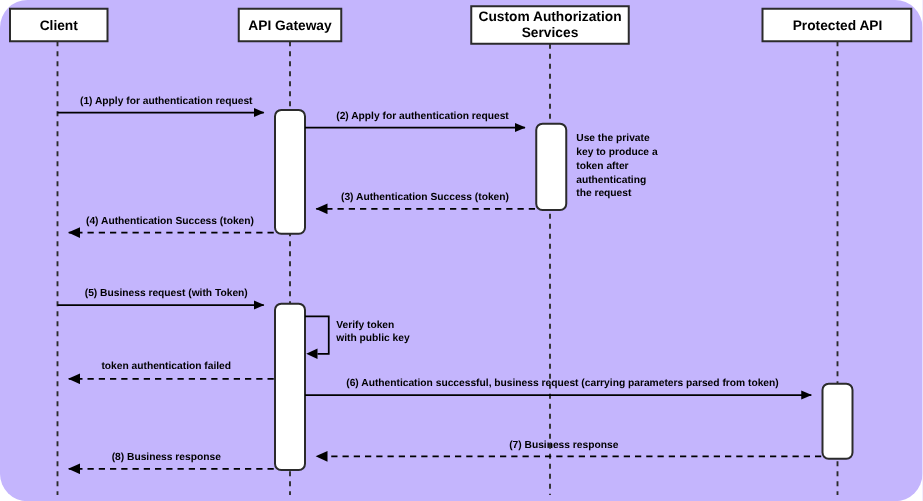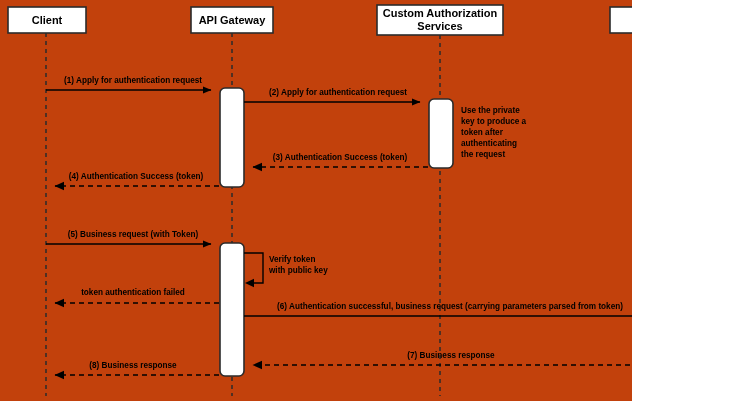--- a/index.html
+++ b/index.html
@@ -3,24 +3,25 @@
 <meta charset="utf-8">
 <title>Sequence Diagram</title>
 <style>
   html,body{margin:0;padding:0;background:#ffffff;}
   body{
     font-family:"Liberation Sans", sans-serif;
     -webkit-font-smoothing:antialiased;
   }
   #diagram-root{
     position:relative;
-    width:632px;
+    width:738px;
     height:401px;
     overflow:hidden;
-    background:#c2410c;
+    background:#c4b5fd;
+    border-radius:22px;
   }
   svg#seq-svg{
     position:absolute;
     left:0; top:0;
     width:738px;
     height:401px;
     display:block;
   }
   .lifeline-title{
     font-family:"Liberation Sans", sans-serif;

